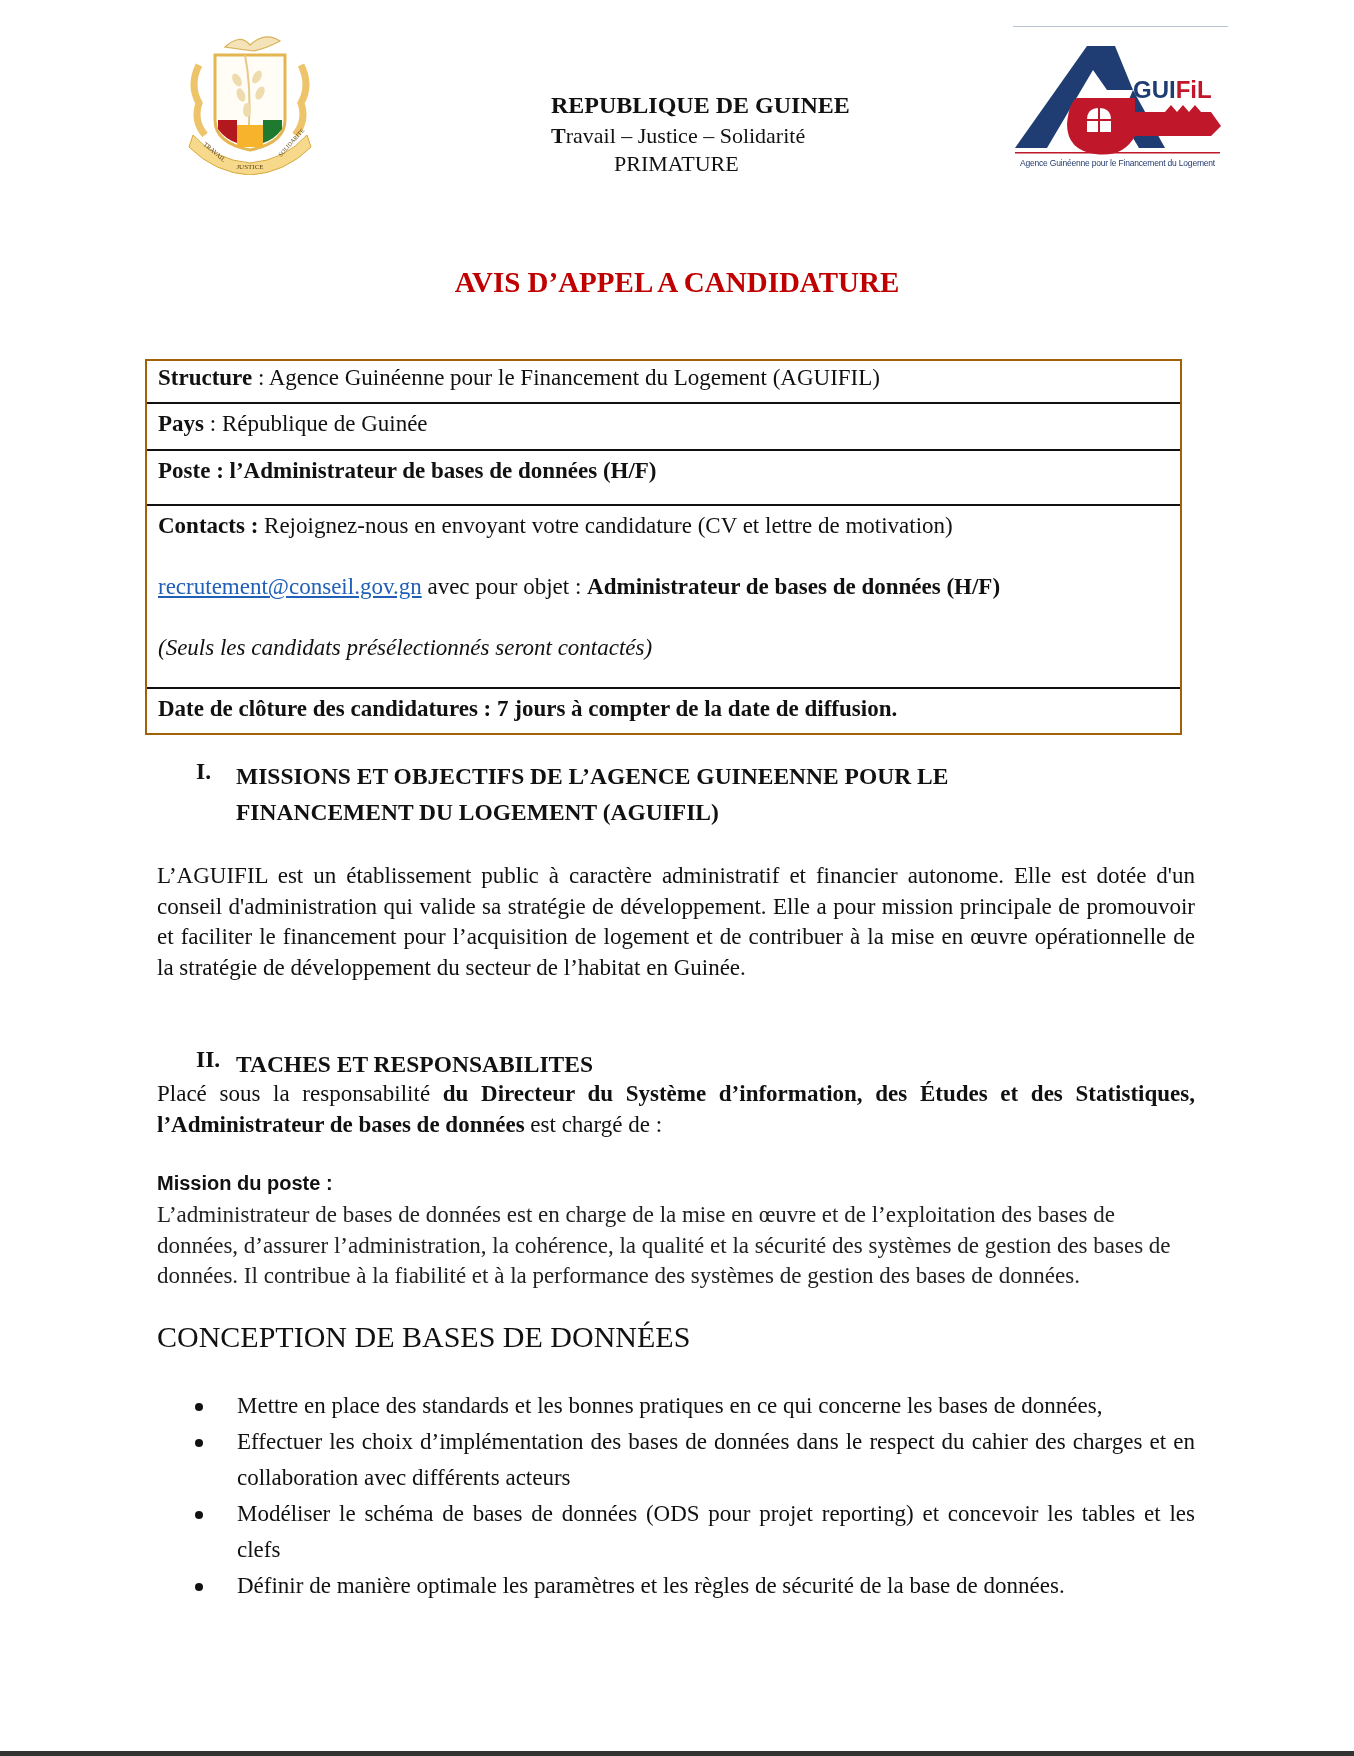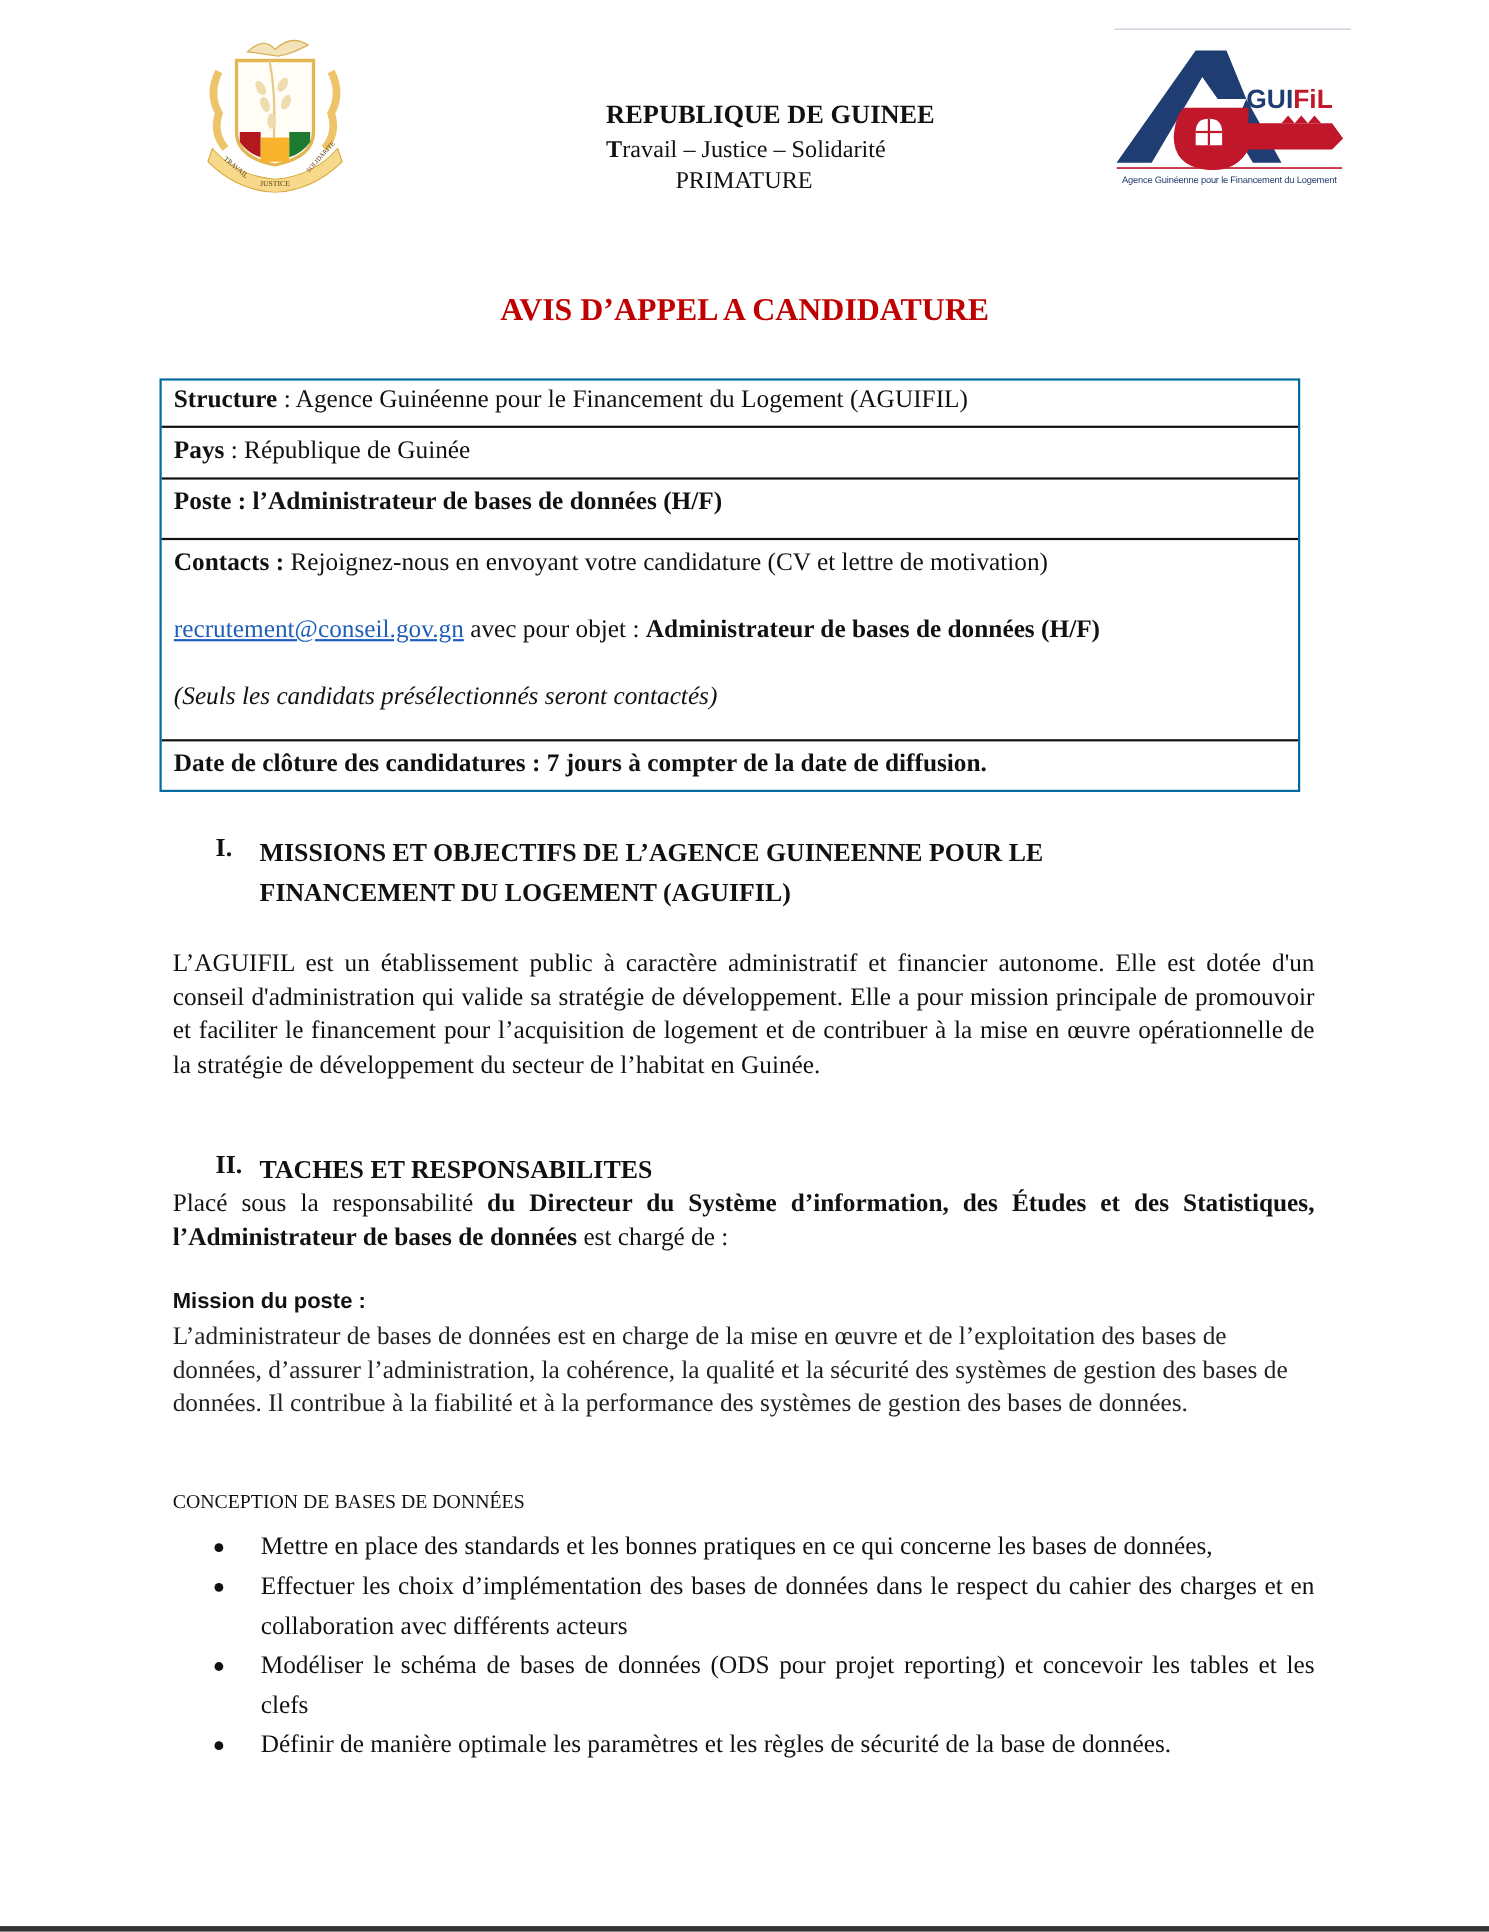--- a/index.html
+++ b/index.html
@@ -11,41 +11,41 @@
   .rep { font-weight:bold; font-size:24px; position:absolute; left:51px; top:0; white-space:nowrap; }
   .motto { font-size:22px; position:absolute; left:51px; top:31px; white-space:nowrap; }
   .motto b { font-weight:bold; }
   .prim { font-size:22px; position:absolute; left:114px; top:59px; white-space:nowrap; }
   .logo-line { left:1013px; top:26px; width:215px; height:1px; background:#b9c4d2; }
   .logo { left:1015px; top:40px; width:210px; height:135px; }
   .logo-caption { position:absolute; left:5px; top:118px; font-family:"Liberation Sans", sans-serif; font-size:8.5px; color:#233b6e; white-space:nowrap; letter-spacing:-0.2px; }
   
   .title { left:0; width:1354px; top:266px; text-align:center; font-weight:bold; font-size:29px; color:#c00000; }
   
-  .info-table { left:145px; top:344px; width:1037px; border:2px solid #0369a1; box-sizing:border-box; }
+  .info-table { left:145px; top:359px; width:1037px; border:2px solid #a16207; box-sizing:border-box; }
   .row { border-bottom:2px solid #111; padding:0 11px; font-size:23px; box-sizing:border-box; }
   .row:last-child { border-bottom:none;border-radius:22px; }
   .row .lbl { font-weight:bold; }
   .r1 { height:43px; padding-top:4px; }
   .r2 { height:47px; padding-top:7px; }
   .r3 { height:55px; padding-top:7px; }
   .r4 { height:183px; padding-top:7px; }
   .r4 p { margin:0; height:61px; }
   .r5 { height:44px; padding-top:7px; font-weight:bold; }
   .email { color:#1f5fb8; text-decoration:underline; cursor:pointer; }
   .ital { font-style:italic; }
   
   .sec-h { font-weight:bold; font-size:23.5px; }
   .sec-num { position:absolute; left:0; }
   .sec-text { position:absolute; left:40px; line-height:36px; }
   .para { font-size:23px; line-height:30.5px; text-align:justify; }
   .para b { font-weight:bold; }
   .mission-h { left:157px; top:1172px; font-family:"Liberation Sans", sans-serif; font-weight:bold; font-size:20px; }
   .mission-p { left:157px; top:1200px; width:1020px; font-size:23px; line-height:30.5px; color:#222; }
-  .concept { left:157px; top:1355px; font-size:18px; }
+  .concept { left:157px; top:1320px; font-size:30px; }
   ul.bullets { list-style:none; margin:0; padding:0; }
   ul.bullets li { position:relative; padding-left:80px; font-size:23px; line-height:36px; text-align:justify; margin-bottom:0; }
   ul.bullets li .dot { position:absolute; left:38px; top:15px; width:8px; height:8px; border-radius:50%; background:#111; }
   .bottom-bar { left:0; top:1751px; width:1354px; height:5px; background:#333333; }
 </style>
 </head>
 <body>
 
 <div class="abs emblem">
   <svg width="130" height="150" viewBox="0 0 130 150">

